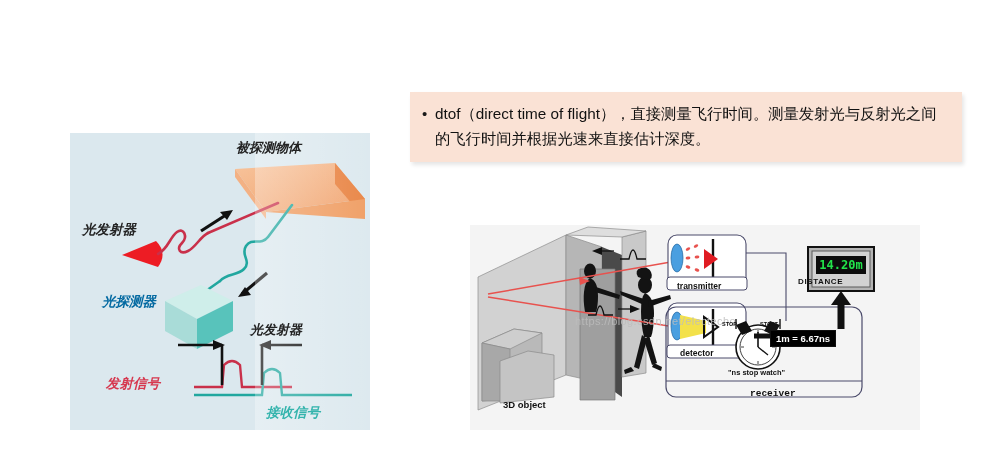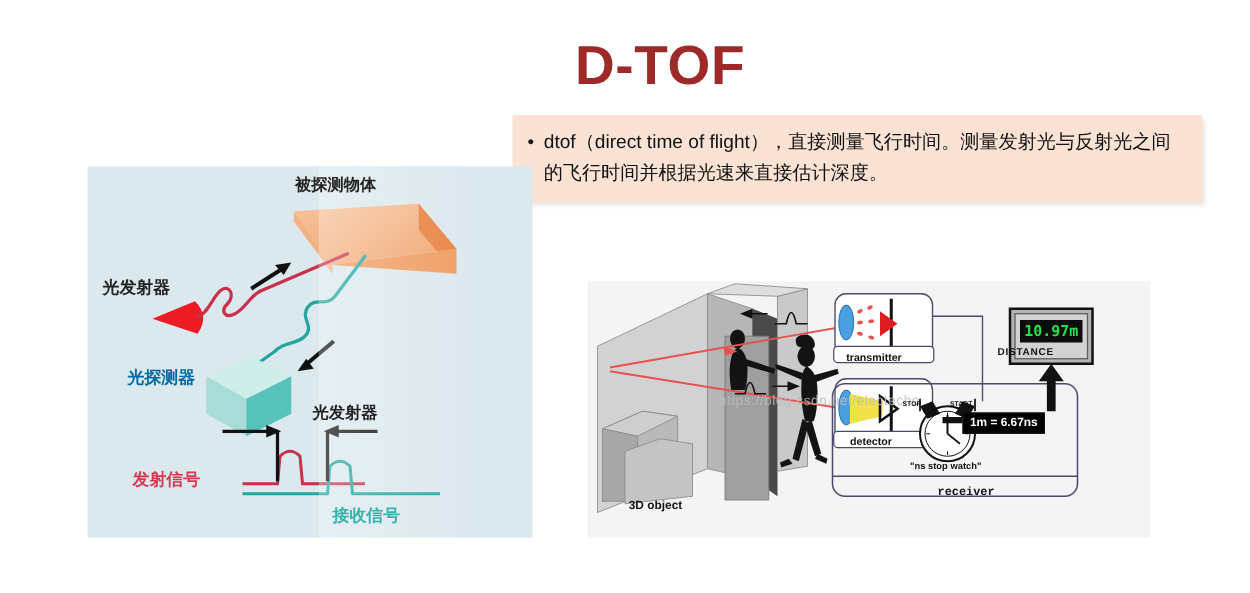--- a/index.html
+++ b/index.html
@@ -35,23 +35,24 @@
     text-align:left;
   }
   #bullet-text{
     font-size:15.3px;line-height:25px;color:#111111;
     font-family:"Liberation Sans","DejaVu Sans",sans-serif;
     letter-spacing:0px;
   }
 
   
   #left-panel{
-    position:absolute;left:70px;top:133px;width:356px;height:297px;
+    position:absolute;left:70px;top:133px;width:300px;height:297px;
     background:#dbe8ee;
     overflow:hidden;
+    font-style:italic;
   }
   #left-panel .sheen{
     position:absolute;left:185px;top:0;width:118px;height:100%;
     background:linear-gradient(90deg,rgba(255,255,255,0.30),rgba(255,255,255,0.05));
     pointer-events:none;
   }
   .cn{font-family:"Liberation Sans","DejaVu Sans",sans-serif;font-weight:bold;}
   #lbl-object{position:absolute;left:166px;top:6px;font-size:13px;color:#232323;}
   #lbl-emitter{position:absolute;left:12px;top:88px;font-size:13.5px;color:#232323;}
   #lbl-detector{position:absolute;left:32px;top:160px;font-size:13.5px;color:#0369a1;}
@@ -89,21 +90,20 @@
     background:#000000;color:#ffffff;font-size:9.5px;font-weight:bold;
     padding:2px 5px;border:1px solid #111;white-space:nowrap;
     font-family:"Liberation Sans",sans-serif;
   }
 </style>
 </head>
 <body>
 
 <div class="slide">
 
-  <div id="slide-title">D-TOF</div>
 
   <div id="bullet-box">
     <div class="row">
       <span class="dot">•</span>
       <span id="bullet-text">dtof（direct time of flight），直接测量飞行时间。测量发射光与反射光之间的飞行时间并根据光速来直接估计深度。</span>
     </div>
   </div>
 
   <div id="left-panel">
 
@@ -301,21 +301,21 @@
         <rect x="338" y="22" width="66" height="44" fill="#b4b4b4" stroke="#111" stroke-width="2"></rect>
         <rect x="342" y="26" width="58" height="36" fill="#d2d2d2" stroke="#5a5a5a" stroke-width="1"></rect>
         <line x1="371" y1="104" x2="371" y2="76" stroke="#111" stroke-width="7"></line>
         <polygon points="371,66 361,80 381,80" fill="#111"></polygon>
       </g>
       <line x1="284" y1="111" x2="300" y2="111" stroke="#111" stroke-width="5"></line>
     </svg>
 
     <div class="wmk">https://blog.csdn.net/electecho</div>
 
-    <div id="led-readout">10.97m</div>
+    <div id="led-readout">14.20m</div>
     <div id="chip-eq">1m = 6.67ns</div>
 
     <div class="rlabel" id="lbl-3dobject">3D object</div>
     <div class="rlabel" id="lbl-transmitter">transmitter</div>
     <div class="rlabel" id="lbl-detector-r">detector</div>
     <div class="rlabel" id="lbl-receiver">receiver</div>
     <div class="rlabel" id="lbl-stopwatch">"ns stop watch"</div>
     <div class="rlabel" id="lbl-distance">DISTANCE</div>
     <div class="rlabel" id="lbl-stop">STOP</div>
     <div class="rlabel" id="lbl-start">START</div>

